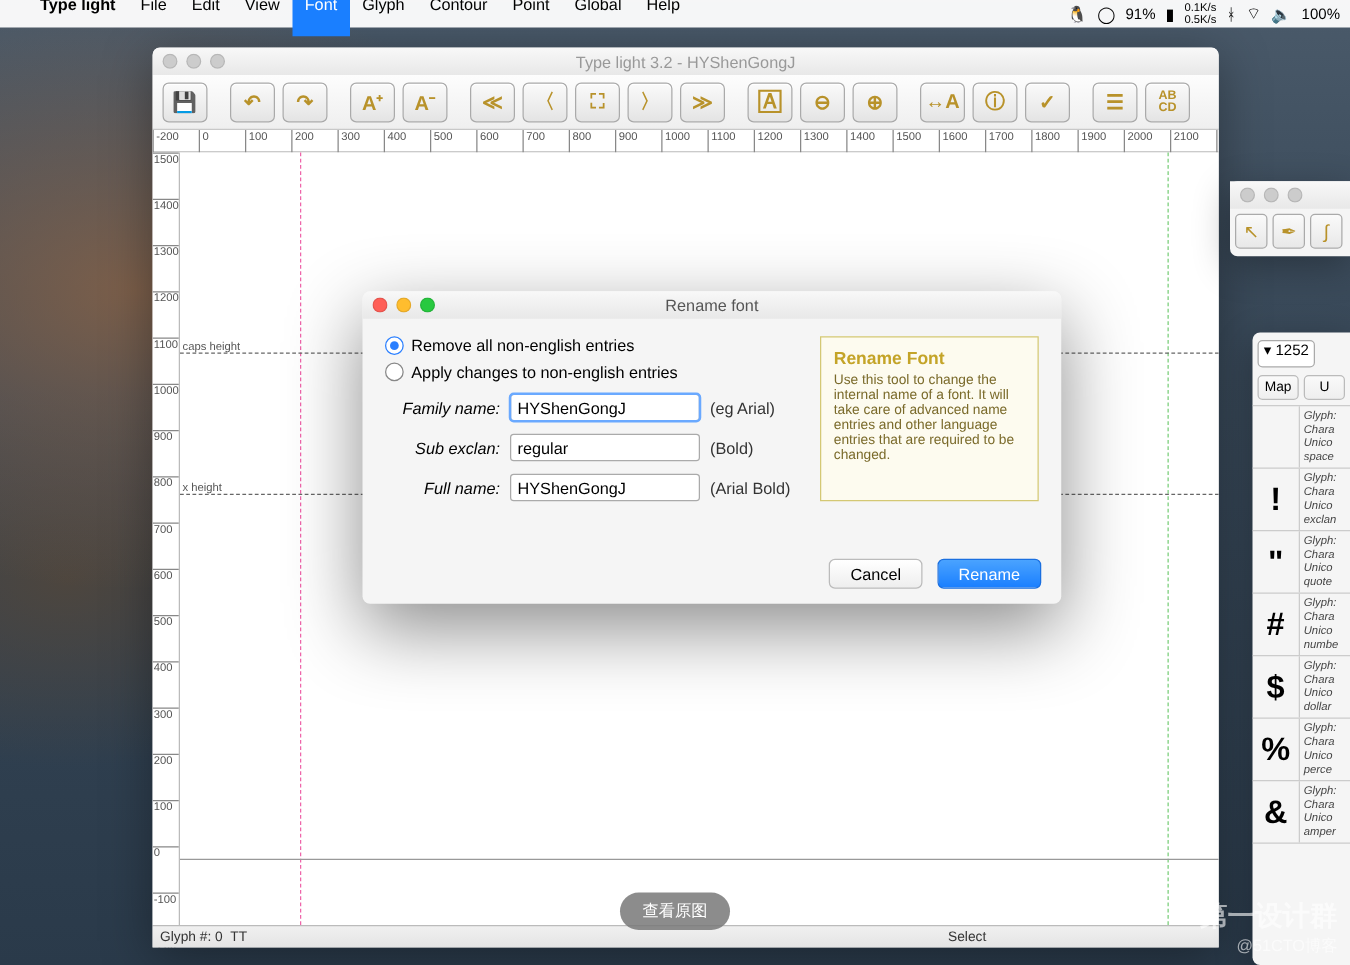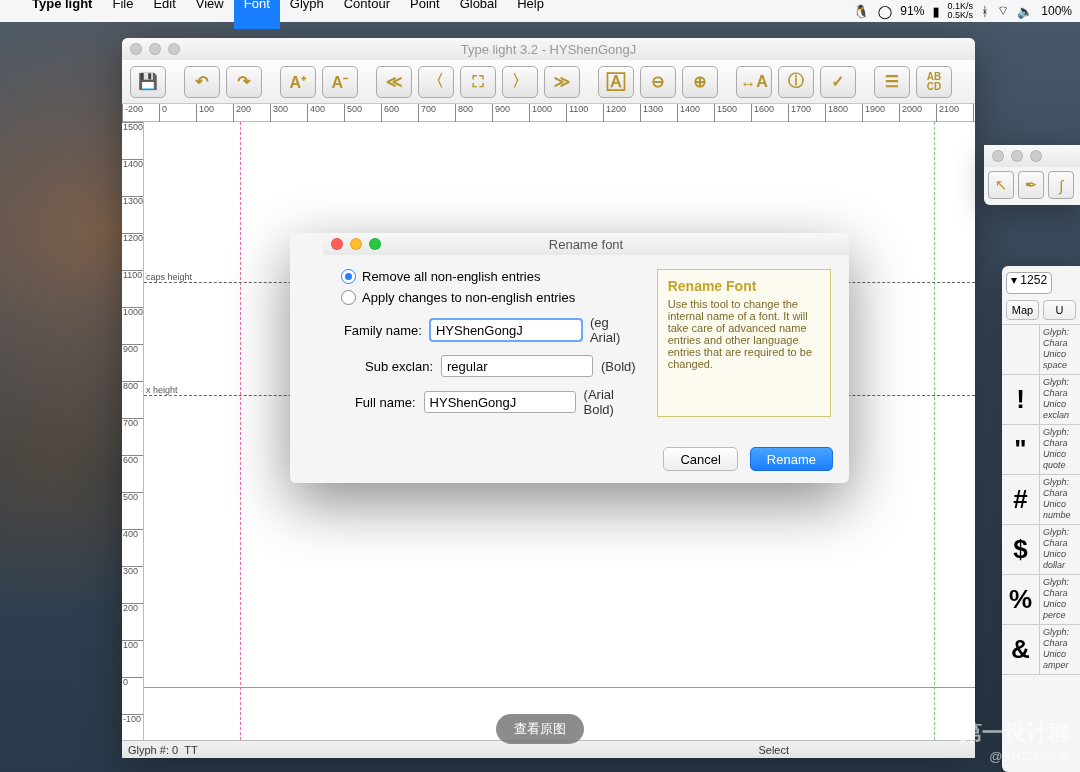--- a/index.html
+++ b/index.html
@@ -30,32 +30,32 @@
 .ruler-h .tick { position:absolute; top:0; border-left:1px solid #888; height:18px; padding-left:2px; line-height:10px; }
 .ruler-v { position:absolute; left:0; top:84px; bottom:18px; width:22px; background:#fff; border-right:1px solid #bbb; font-size:9px; color:#555; }
 .ruler-v .tick { position:absolute; left:0; right:0; border-top:1px solid #888; padding-left:1px; line-height:9px; }
 .canvas { position:absolute; left:22px; top:84px; right:0; bottom:18px; background:#fff; }
 .guide-v { position:absolute; top:0; bottom:0; border-left:1px dashed #d48; }
 .guide-h { position:absolute; left:0; right:0; border-top:1px dashed #666; }
 .guide-lbl { position:absolute; font-size:9px; color:#555; }
 .statusbar { position:absolute; left:0; right:0; bottom:0; height:18px; background:linear-gradient(#f0f0f0,#e4e4e4); border-top:1px solid #bbb; font-size:11px; display:flex; align-items:center; padding:0 6px; color:#333; }
 .statusbar .sel { margin-left:auto; margin-right:180px; }
 
-.dialog { position:absolute; left:290px; top:233px; width:559px; height:250px; background:#f5f5f5; border-radius:6px; box-shadow:0 20px 60px rgba(0,0,0,0.45); z-index:50;padding-left:33px; }
+.dialog { position:absolute; left:290px; top:233px; width:559px; height:250px; background:#f5f5f5; border-radius:6px; box-shadow:0 20px 60px rgba(0,0,0,0.45); z-index:50; }
 .dialog .titlebar { border-radius:6px 6px 0 0; }
 .dialog .traffic .r { background:#ff5f57; } .dialog .traffic .y { background:#ffbd2e; } .dialog .traffic .g { background:#28c940; }
 .dialog .title { color:#555; }
 .dialog-body { padding:14px 18px; display:flex; gap:21px; }
 .dialog-left { flex:1; }
 .radio-row { display:flex; align-items:center; gap:6px; font-size:13px; margin-bottom:6px; }
 .radio { width:15px; height:15px; border-radius:50%; border:1px solid #888; display:inline-flex; align-items:center; justify-content:center; background:#fff; }
 .radio.checked { border-color:#2a7fff; }
 .radio.checked::after { content:""; width:7px; height:7px; border-radius:50%; background:#2a7fff; }
 .form-row { display:flex; align-items:center; margin-top:10px; font-size:13px; }
-.form-row label { width:92px; text-align:right; margin-right:8px; }
+.form-row label { width:92px; text-align:right; margin-right:8px;font-style:italic; }
 .form-row input { width:152px; height:22px; border:1px solid #aaa; border-radius:3px; padding:0 5px; font-size:13px; background:#fff; }
 .form-row input.focus { outline:2px solid #6aa9ff; outline-offset:-1px; }
 .form-row .hint { margin-left:8px; color:#333; }
 .info-box { width:175px; border:1px solid #d4c874; background:#fdfbef; padding:8px 10px; font-size:11px; color:#7a6a2a; }
 .info-box .hd { font-size:14px; font-weight:700; color:#c4a428; margin-bottom:4px; }
 .dialog-footer { position:absolute; right:16px; bottom:12px; display:flex; gap:12px;margin-left:39px; }
 .btn { height:24px; padding:0 16px; border-radius:5px; font-size:13px; border:1px solid #bbb; background:linear-gradient(#fff,#eee); }
 .btn.primary { background:linear-gradient(#4aa3ff,#1a7fff); color:#fff; border-color:#1a6fe0; }
 
 .palette { position:absolute; background:#f5f5f5; border-radius:6px 0 0 6px; box-shadow:0 8px 30px rgba(0,0,0,0.3); }

